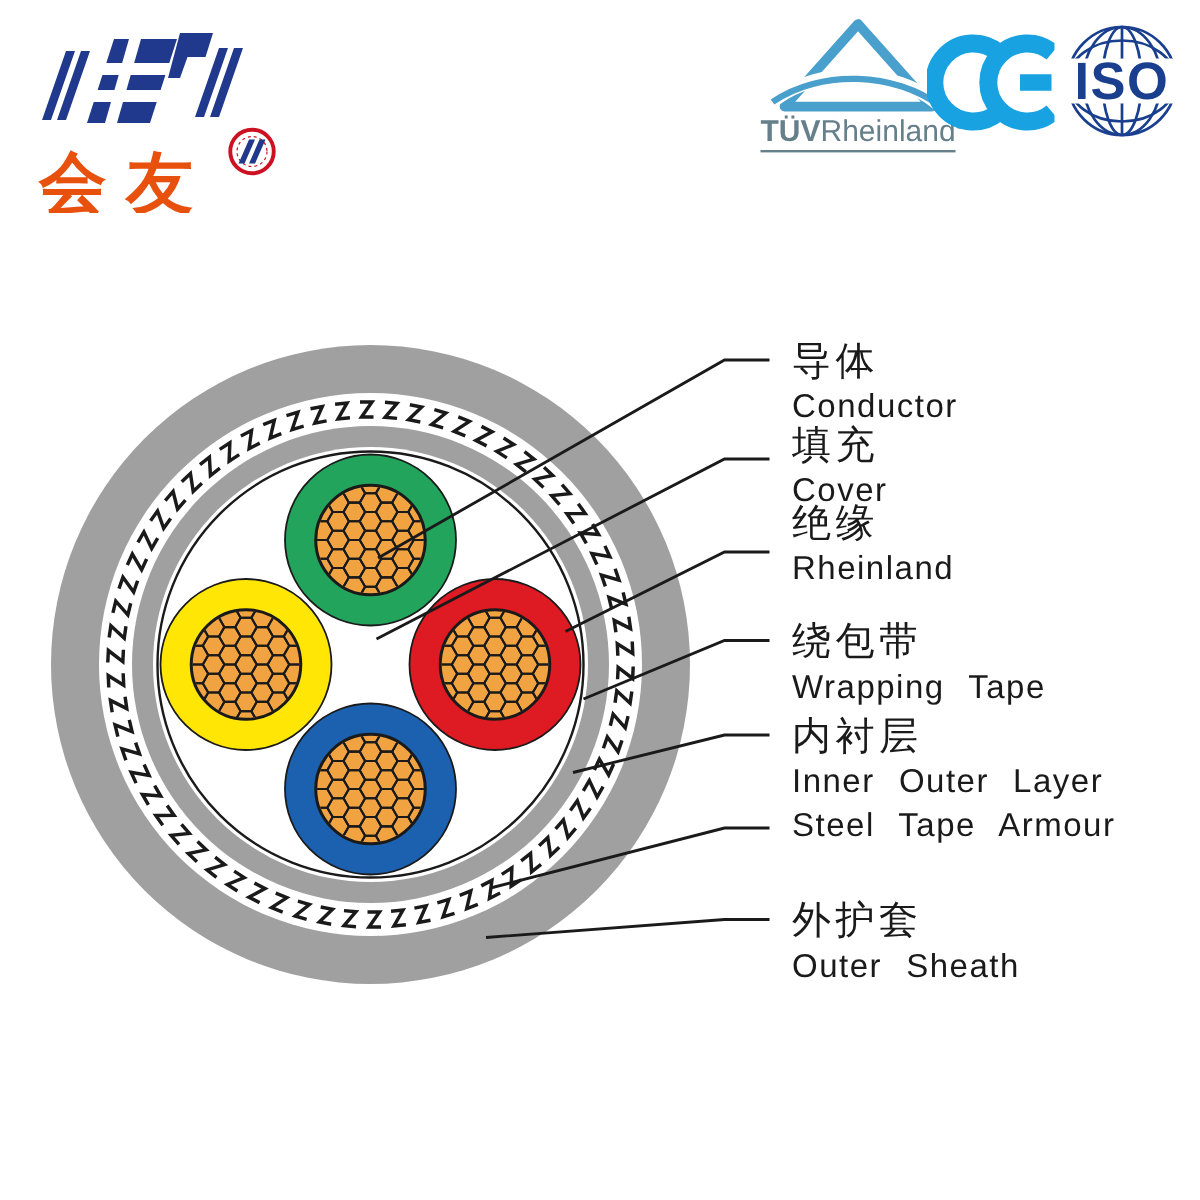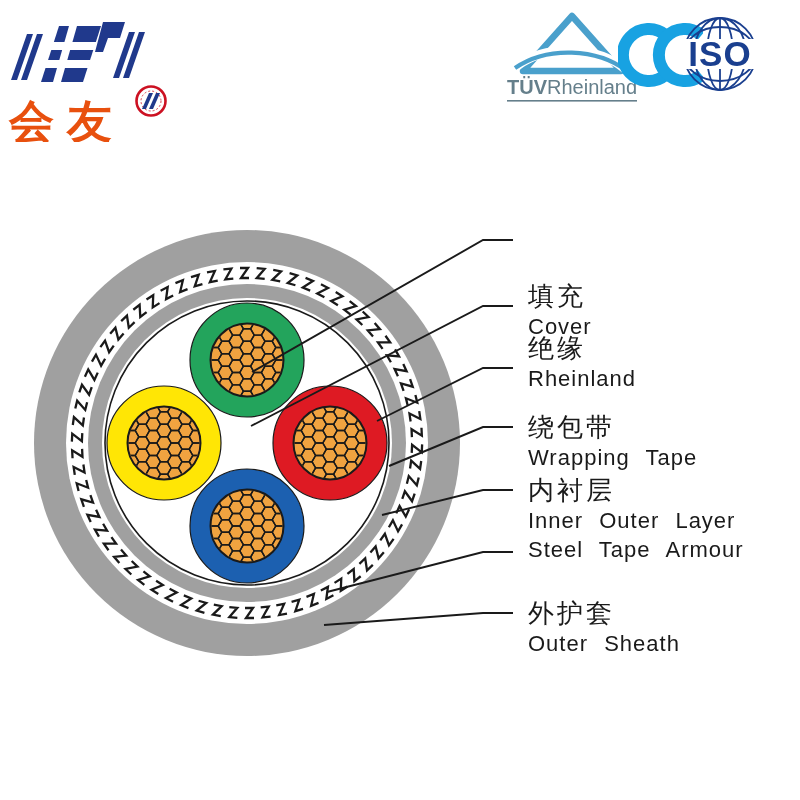--- a/index.html
+++ b/index.html
@@ -7,24 +7,24 @@
        font-family:"Liberation Sans", sans-serif;color:#1a1a1a;}
   .stage{position:absolute;inset:0;width:800px;height:800px;}
   #diagram-svg{position:absolute;left:0;top:0;}
   
   .label-block{position:absolute;left:528px;white-space:nowrap;}
   .label-zh{display:block;font-size:26px;line-height:33px;letter-spacing:3px;
             font-weight:500;color:#1a1a1a;}
   .label-en{display:block;font-size:22px;line-height:28px;letter-spacing:1px;
             word-spacing:9px;font-weight:400;color:#1a1a1a;}
   
-  .company-logo{position:absolute;left:7px;top:12px;width:170px;height:130px;}
+  .company-logo{position:absolute;left:24px;top:12px;width:170px;height:130px;}
   .tuv-logo{position:absolute;left:505px;top:8px;width:140px;height:100px;}
   .ce-logo{position:absolute;left:618px;top:20px;width:85px;height:70px;}
-  .iso-logo{position:absolute;left:672px;top:14px;width:96px;height:80px;text-decoration:underline;}
+  .iso-logo{position:absolute;left:700px;top:14px;width:96px;height:80px;text-decoration:underline;}
   .tuv-text{font-size:20px;fill:#657f8b;}
   .tuv-bold{font-weight:bold;}
   .iso-text{font-size:35px;font-weight:bold;fill:#1a3f8f;letter-spacing:1px;}
   .company-name{font-size:45px;font-weight:bold;fill:#e8500e;letter-spacing:13px;}
 </style>
 </head>
 <body>
 
 <div class="stage">
 
@@ -351,20 +351,24 @@
       </g>
       <polyline points="513,240 483,240 252,372" fill="none" stroke="#1a1a1a" stroke-width="1.9"></polyline>
       <polyline points="513,306 483,306 251,426" fill="none" stroke="#1a1a1a" stroke-width="1.9"></polyline>
       <polyline points="513,368 483,368 377,421" fill="none" stroke="#1a1a1a" stroke-width="1.9"></polyline>
       <polyline points="513,427 483,427 389,466" fill="none" stroke="#1a1a1a" stroke-width="1.9"></polyline>
       <polyline points="513,490 483,490 382,515" fill="none" stroke="#1a1a1a" stroke-width="1.9"></polyline>
       <polyline points="513,552 483,552 327,592" fill="none" stroke="#1a1a1a" stroke-width="1.9"></polyline>
       <polyline points="513,613 483,613 324,625" fill="none" stroke="#1a1a1a" stroke-width="1.9"></polyline>
     </svg>
 
+  <div class="label-block" style="top:224px">
+    <span class="label-zh">导体</span>
+    <span class="label-en">Conductor</span>
+  </div>
   <div class="label-block" style="top:280px">
     <span class="label-zh">填充</span>
     <span class="label-en">Cover</span>
   </div>
   <div class="label-block" style="top:332px">
     <span class="label-zh">绝缘</span>
     <span class="label-en">Rheinland</span>
   </div>
   <div class="label-block" style="top:411px">
     <span class="label-zh">绕包带</span>

